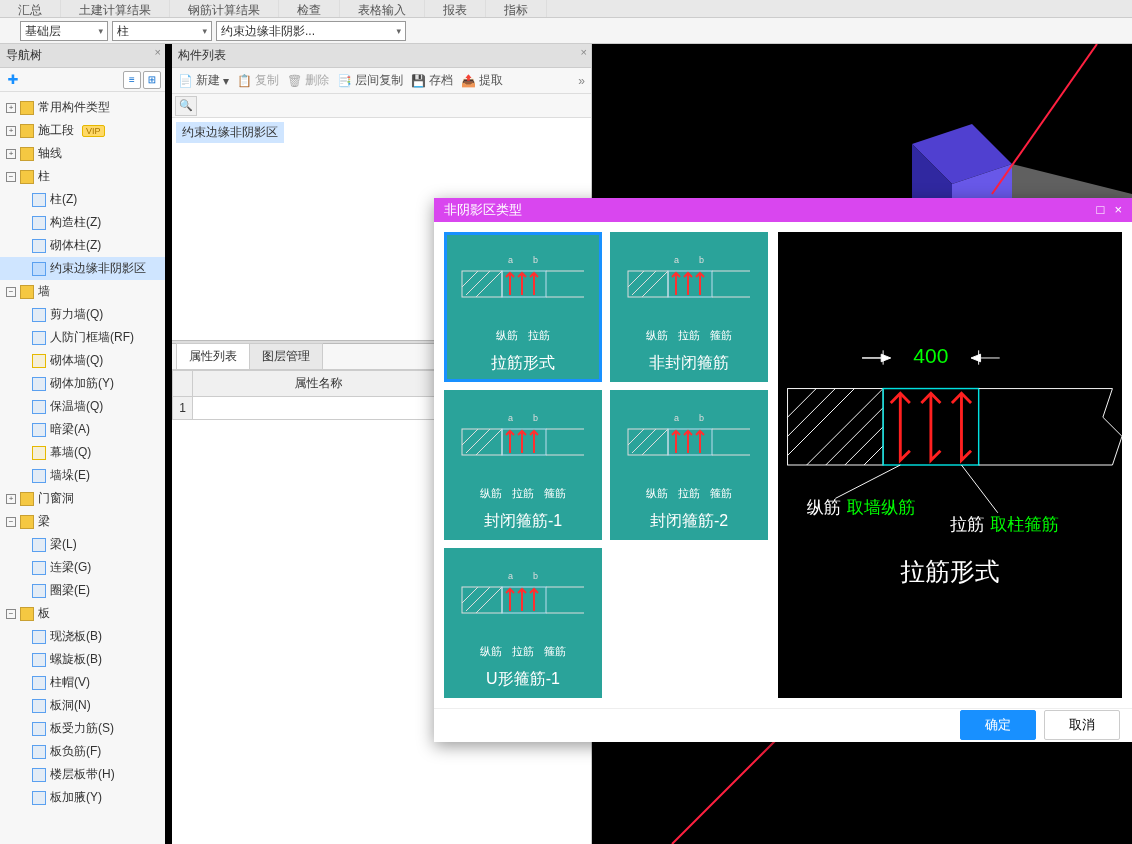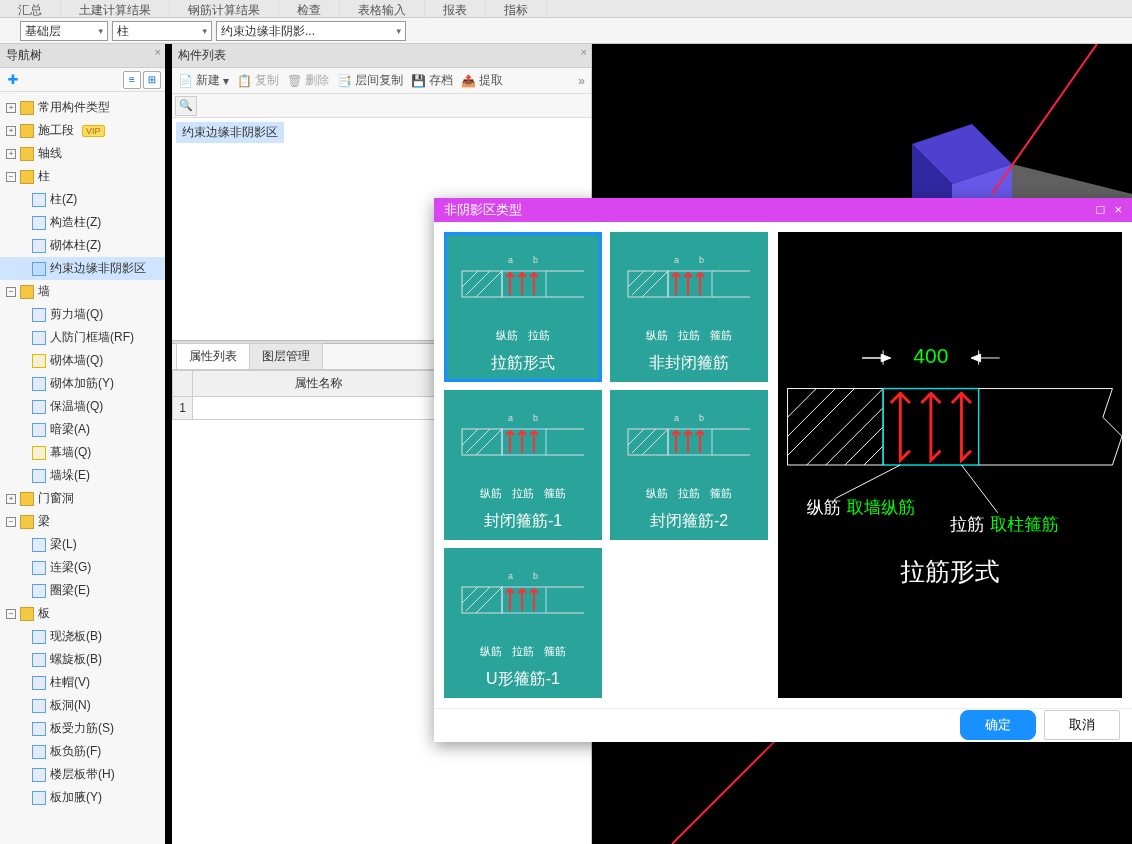--- a/index.html
+++ b/index.html
@@ -76,21 +76,21 @@
 .thumb-grid { display: grid; grid-template-columns: 1fr 1fr; gap: 8px; }
 .thumb { background: #2aa39a; color: #fff; height: 150px; display: flex; flex-direction: column; align-items: center; justify-content: flex-end; padding: 8px 4px; position: relative; cursor: pointer; }
 .thumb.selected { outline: 3px solid #1890ff; outline-offset: -3px; }
 .thumb-label { font-size: 16px; margin-top: 6px; }
 .thumb-sublabels { display: flex; gap: 10px; font-size: 11px; margin-bottom: 4px; }
 .thumb-diagram { flex: 1; display: flex; align-items: center; justify-content: center; }
 .thumb-diagram svg { width: 130px; height: 70px; }
 .preview-area { flex: 1; background: #000; margin-left: 10px; position: relative; }
 .modal-footer { height: 40px; display: flex; align-items: center; justify-content: flex-end; padding: 0 12px; gap: 8px; border-top: 1px solid #eee; }
 .btn { padding: 5px 24px; border: 1px solid #ccc; background: #fff; font-size: 13px; cursor: pointer; border-radius: 2px; }
-.btn.primary { background: #1890ff; border-color: #1890ff; color: #fff; border-radius: 8px; }
+.btn.primary { background: #1890ff; border-color: #1890ff; color: #fff; }
 </style>
 </head>
 <body>
 
 <div class="top-tabs">
   <div class="top-tab">汇总</div>
   <div class="top-tab">土建计算结果</div>
   <div class="top-tab">钢筋计算结果</div>
   <div class="top-tab">检查</div>
   <div class="top-tab">表格输入</div>

